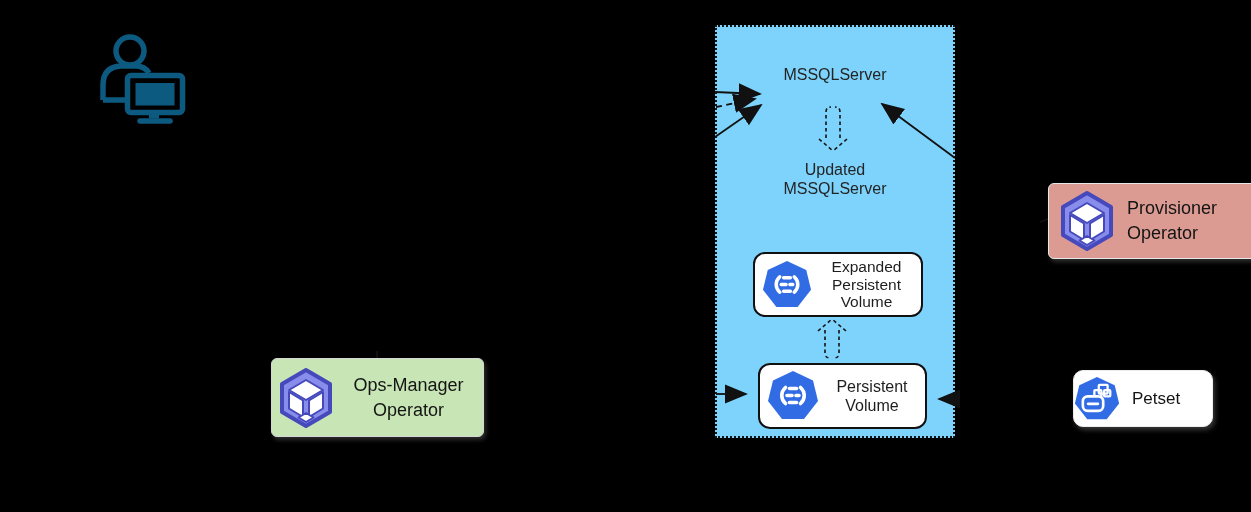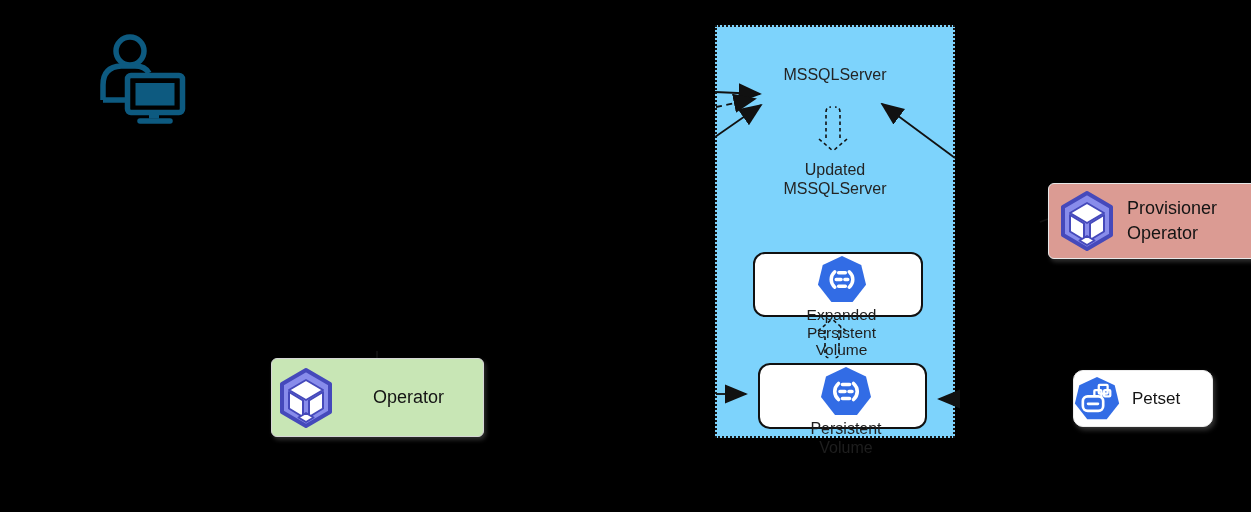--- a/index.html
+++ b/index.html
@@ -8,21 +8,21 @@
   .layer{position:absolute;left:0;top:0;pointer-events:none;}
   
   .panel{position:absolute;left:715px;top:25px;width:240px;height:413px;
          background:#7dd3fc;border:2px dotted #151515;box-sizing:border-box;z-index:1;}
   .panel-label{position:absolute;width:100%;text-align:center;font-size:16px;color:#242424;}
   .panel-label.mssql{top:39px;}
   .panel-label.updated{top:133px;line-height:19px;}
   
   .node{position:absolute;display:flex;align-items:center;box-sizing:border-box;z-index:3;}
   .node .txt{flex:1;text-align:center;}
-  .whitebox{background:#fff;border:2px solid #111;border-radius:12px;flex-direction:column;}
+  .whitebox{background:#fff;border:2px solid #111;border-radius:12px;}
   .box-expanded{left:753px;top:252px;width:170px;height:65px;padding-left:7px;}
   .box-expanded .txt{font-size:15.5px;line-height:17.5px;}
   .box-pv{left:758px;top:363px;width:169px;height:66px;padding-left:7px;}
   .box-pv .txt{font-size:16px;line-height:19px;}
   .box-ops{left:271px;top:358px;width:213px;height:79px;background:#c8e6b5;
            border:1px solid #d6d6d6;border-radius:6px;padding-left:6px;
            box-shadow:2px 3px 4px rgba(130,130,130,.35);}
   .box-ops .txt{font-size:18px;line-height:25px;color:#141414;}
   .box-prov{left:1048px;top:183px;width:210px;height:76px;background:#db9b93;
             border:1px solid #e8e8e8;border-radius:6px;padding-left:10px;
@@ -134,20 +134,21 @@
     <svg class="icon" width="56" height="62" viewBox="0 0 56 60">
       <path d="M28,2 L52,16 V44 L28,58 L4,44 V16 Z" fill="#888ceb" stroke="#4549bb" stroke-width="4" stroke-linejoin="round"></path>
       <g stroke="#4549bb" stroke-width="2" stroke-linejoin="round">
         <path d="M28,12 L45,22 28,32 11,22 Z" fill="#fff"></path>
         <path d="M11,24 L25,32.5 V49 L11,40.5 Z" fill="#fff"></path>
         <path d="M45,24 L31,32.5 V49 L45,40.5 Z" fill="#fff"></path>
         <path d="M28,45 L35.5,49.5 28,54 20.5,49.5 Z" fill="#fff"></path>
       </g>
     </svg>
     <div class="txt">
+      <div>Ops-Manager</div>
       <div>Operator</div>
     </div>
   </div>
 
   <div class="node box-prov">
     <svg class="icon" width="56" height="62" viewBox="0 0 56 60">
       <path d="M28,2 L52,16 V44 L28,58 L4,44 V16 Z" fill="#888ceb" stroke="#4549bb" stroke-width="4" stroke-linejoin="round"></path>
       <g stroke="#4549bb" stroke-width="2" stroke-linejoin="round">
         <path d="M28,12 L45,22 28,32 11,22 Z" fill="#fff"></path>
         <path d="M11,24 L25,32.5 V49 L11,40.5 Z" fill="#fff"></path>

